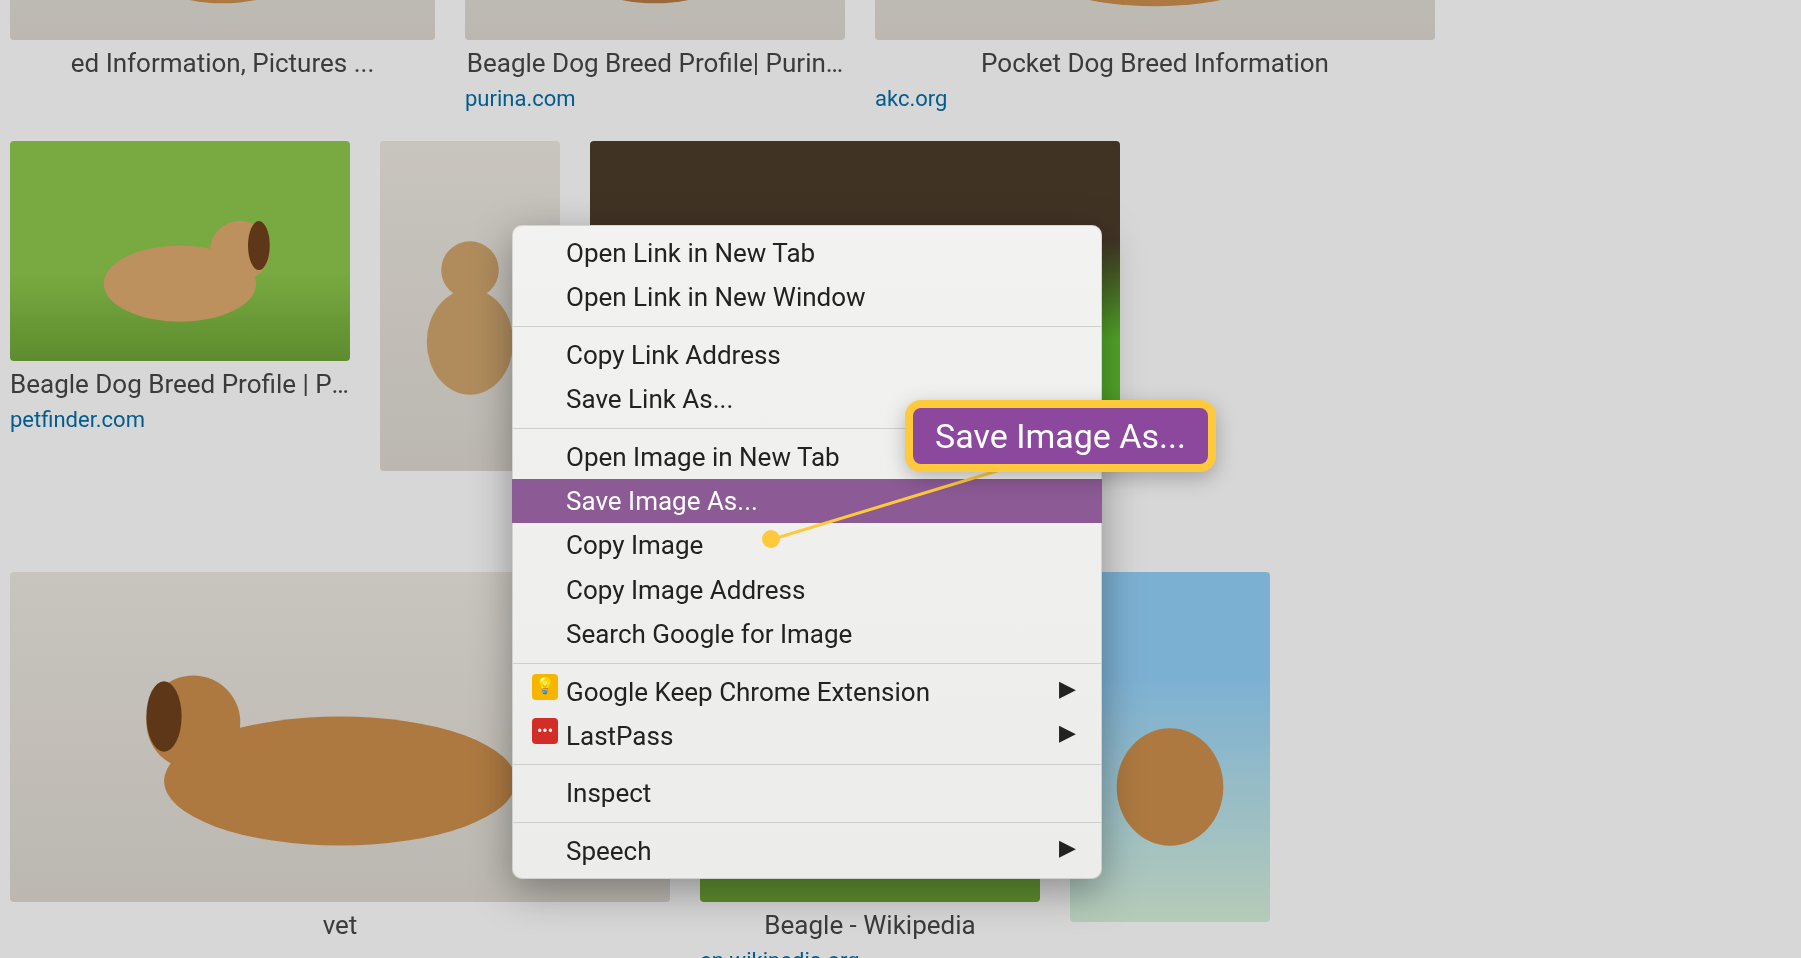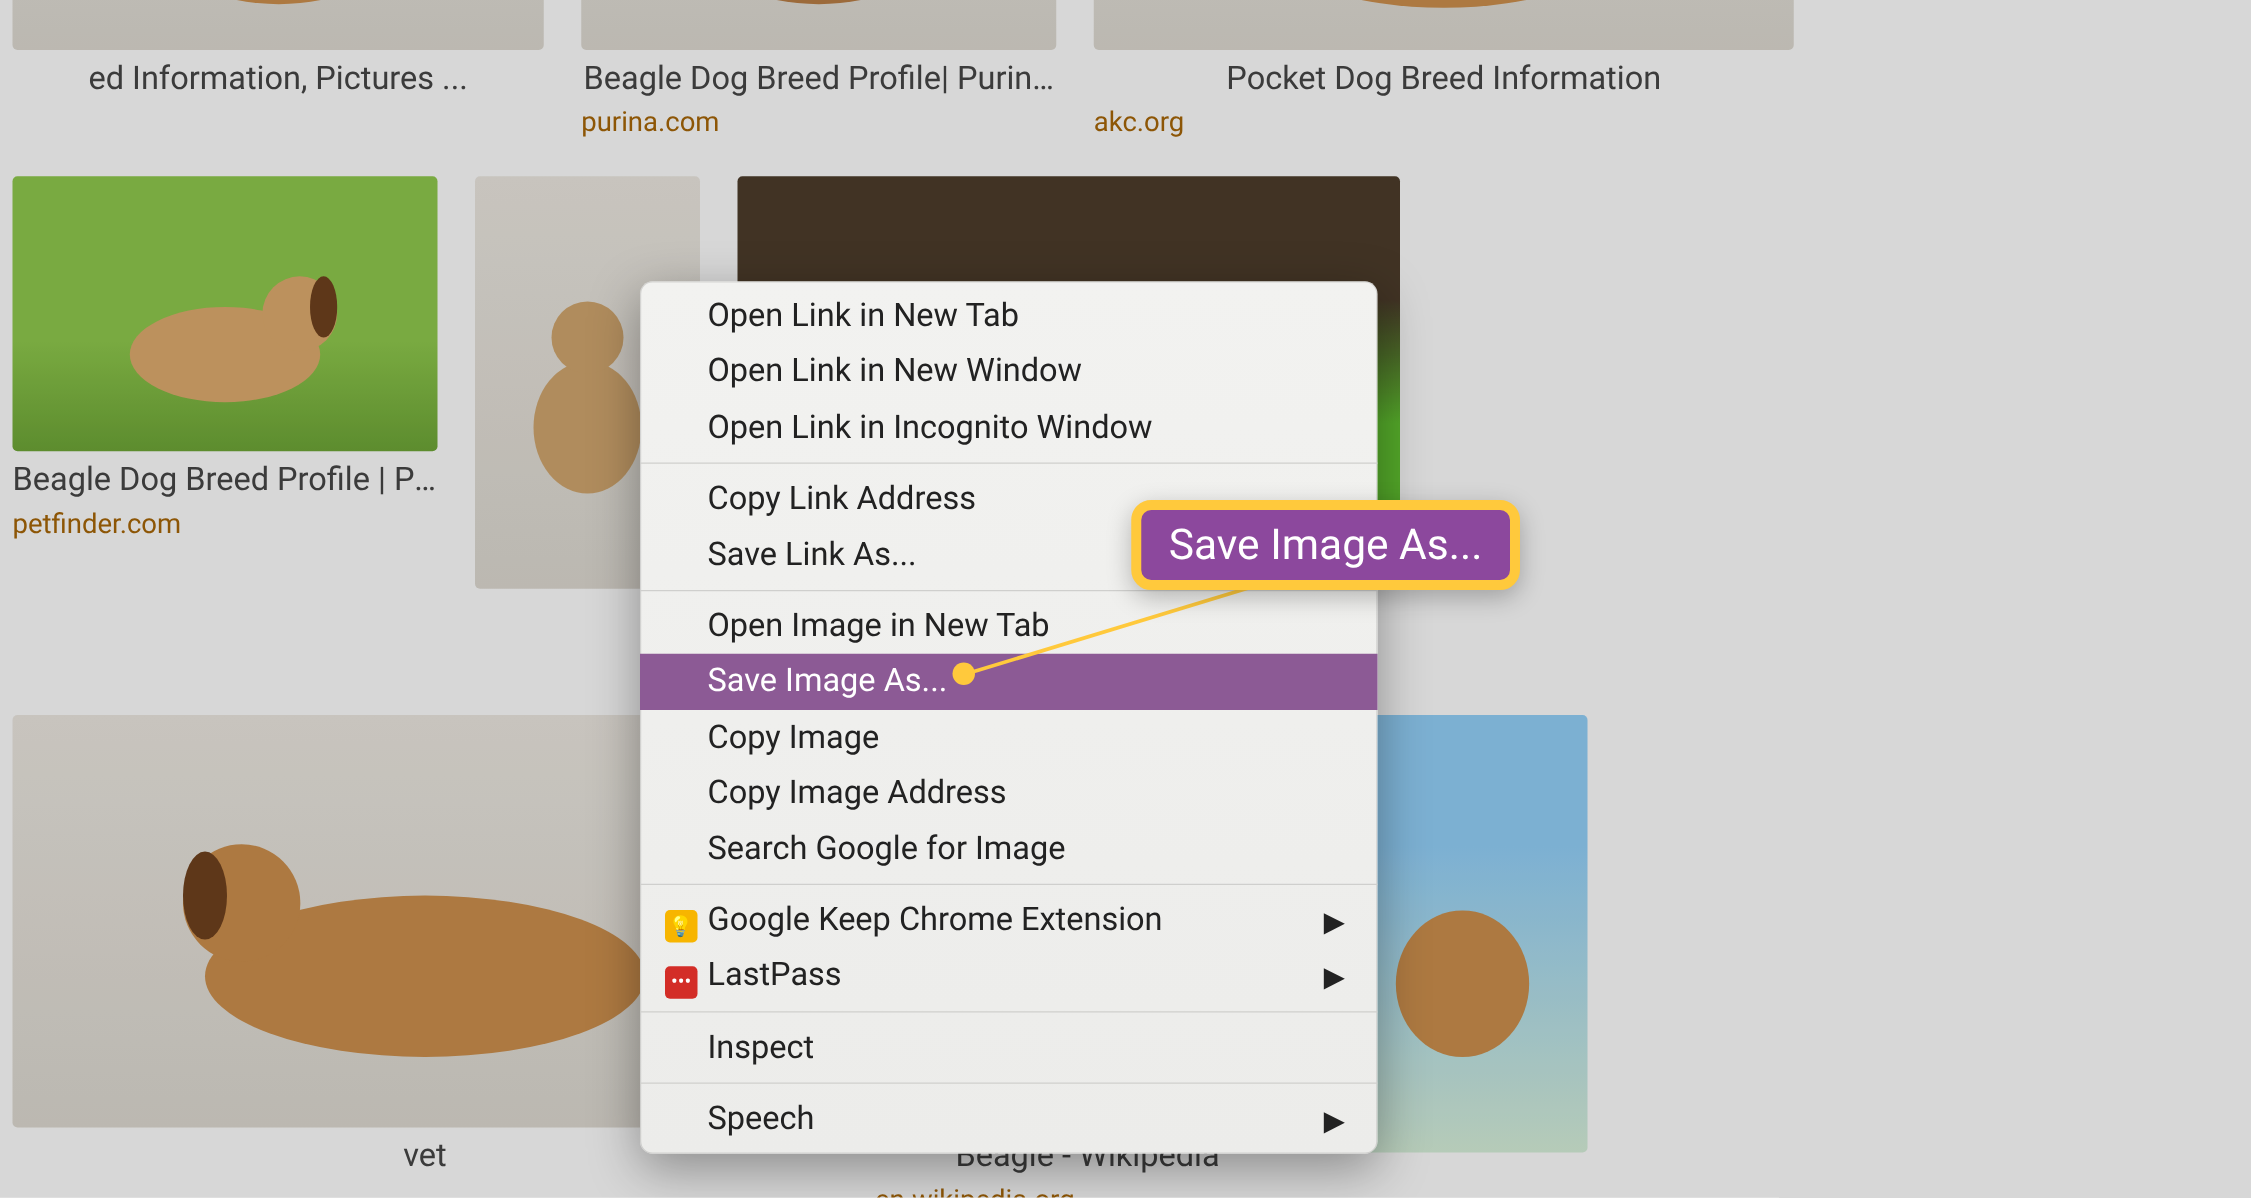--- a/index.html
+++ b/index.html
@@ -47,21 +47,21 @@
   .title {
     font-size: 26px;
     color: #444;
     white-space: nowrap;
     overflow: hidden;
     text-overflow: ellipsis;
     text-align: center;
   }
   .source {
     font-size: 22px;
-    color: #a16207;
+    color: #0369a1;
   }
 
   
   .dog {
     position:absolute; inset:0;
     display:flex; align-items:center; justify-content:center;
   }
   .dog svg { width: 80%; height: 80%; }
 
   
@@ -73,21 +73,21 @@
     border-radius: 10px;
     box-shadow: 0 12px 40px rgba(0,0,0,0.35), inset 0 0 0 1px rgba(0,0,0,0.12);
     z-index: 100;
     padding: 6px 0;
     font-size: 26px;
     color: #222;
   }
   .ctx .item {
     padding: 4px 26px 4px 54px;
     display: flex;
-    align-items: flex-end;
+    align-items: flex-start;
     justify-content: space-between;
     white-space: nowrap;
     line-height: 1.4;
   }
   .ctx .item.sel {
     background: #8c5a95;
     color: #fff;
   }
   .ctx hr {
     border: none;
@@ -290,23 +290,20 @@
 
 <div class="dim"></div>
 
 <div class="ctx">
   <div class="item">
       <span class="lbl">Open Link in New Tab</span>
     </div>
   <div class="item">
       <span class="lbl">Open Link in New Window</span>
     </div>
-  <div class="item">
-      <span class="lbl">Open Link in Incognito Window</span>
-    </div>
   <hr>
   <div class="item">
       <span class="lbl">Copy Link Address</span>
     </div>
   <div class="item">
       <span class="lbl">Save Link As...</span>
     </div>
   <hr>
   <div class="item">
       <span class="lbl">Open Image in New Tab</span>

